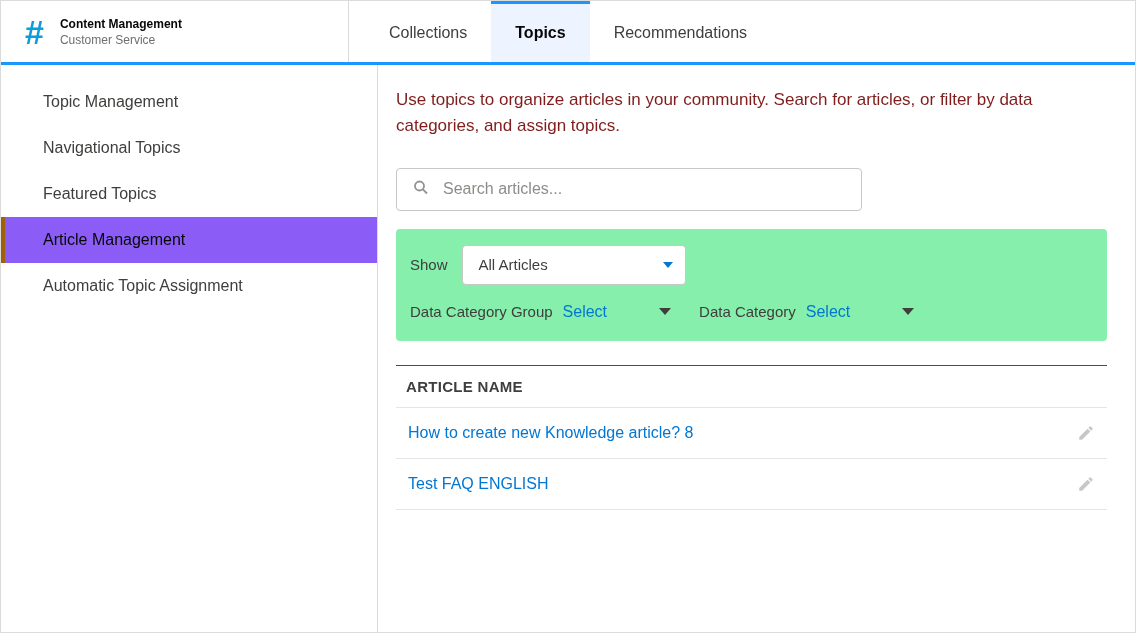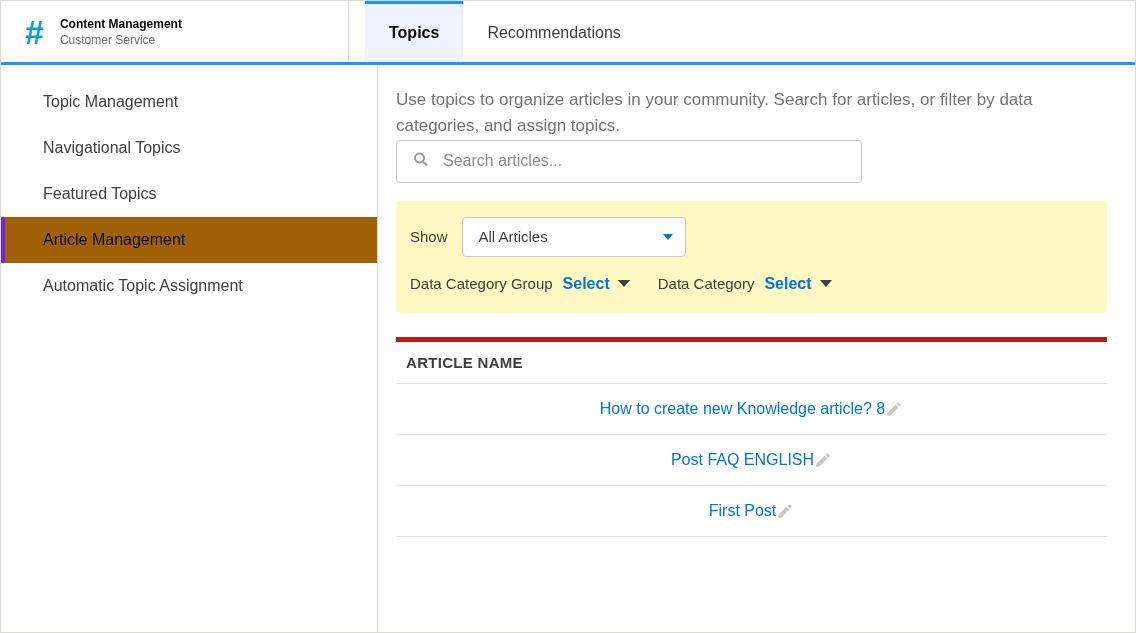--- a/index.html
+++ b/index.html
@@ -72,34 +72,35 @@
       padding-top: 14px;
     }
     .sidebar-item {
       padding: 14px 22px 14px 38px;
       font-size: 16px;
       color: #3e3e3c;
       cursor: pointer;
       border-left: 4px solid transparent;
     }
     .sidebar-item.active {
-      background: #a16207;
-      border-left: 4px solid #6d28d9;
+      background: #8b5cf6;
+      border-left: 4px solid #a16207;
       color: #080707;
     }
     .main {
       flex: 1;
       padding: 22px 28px 22px 18px;
       overflow-y: auto;
     }
     .intro {
       font-size: 17px;
       line-height: 1.55;
-      color: #737373;
+      color: #7f1d1d;
       max-width: 640px;
+      margin-bottom: 28px;
     }
     .search-wrap {
       position: relative;
       width: 466px;
       margin-bottom: 18px;
     }
     .search-input {
       width: 100%;
       height: 43px;
       border: 1px solid #c9c7c5;
@@ -110,21 +111,21 @@
     }
     .search-input::placeholder { color: #8e8c89; }
     .search-icon {
       position: absolute;
       left: 16px;
       top: 50%;
       transform: translateY(-50%);
       color: #969492;
     }
     .filter-bar {
-      background: #fef9c3;
+      background: #86efac;
       border-radius: 4px;
       padding: 16px 14px 20px 14px;
       margin-bottom: 24px;
     }
     .filter-row1 {
       display: flex;
       align-items: center;
       gap: 14px;
       margin-bottom: 18px;
     }
@@ -159,40 +160,41 @@
     }
     .filter-row2 {
       display: flex;
       align-items: center;
       gap: 28px;
       font-size: 16px;
     }
     .filter-group { display: flex; align-items: center; gap: 10px; }
     .select-link {
       color: #0176d3;
-      font-weight: 700;
+      font-weight: 400;
       display: inline-flex;
       align-items: center;
       cursor: pointer;
+      gap: 44px;
     }
     .table {
-      border-top: 5px solid #b91c1c;
+      border-top: 1px solid #b91c1c;
     }
     .th {
       padding: 12px 10px;
       font-size: 15px;
       font-weight: 700;
       color: #3e3e3c;
       letter-spacing: 0.3px;
       border-bottom: 1px solid #e5e5e5;
     }
     .row {
       display: flex;
       align-items: center;
-      justify-content: center;
+      justify-content: space-between;
       padding: 16px 12px;
       border-bottom: 1px solid #e5e5e5;
     }
     .article-link {
       color: #0176d3;
       font-size: 16px;
       cursor: pointer;
     }
     .edit-icon {
       color: #c9c7c5;
@@ -207,20 +209,23 @@
 
   <div class="header">
     <div class="header-left">
       <div class="hash-icon">#</div>
       <div class="title-block">
         <div class="title">Content Management</div>
         <div class="subtitle">Customer Service</div>
       </div>
     </div>
     <div class="header-tabs">
+      <div class="tab">
+          <span>Collections</span>
+        </div>
       <div class="tab active">
           <span>Topics</span>
         </div>
       <div class="tab">
           <span>Recommendations</span>
         </div>
     </div>
   </div>
 
   <div class="body">
@@ -279,34 +284,26 @@
         <div class="row">
           <span class="article-link">How to create new Knowledge article? 8</span>
           <span class="edit-icon">
             <svg width="18" height="18" viewBox="0 0 24 24" fill="currentColor">
                 <path d="M3 17.25V21h3.75L17.81 9.94l-3.75-3.75L3 17.25zM20.71 7.04a1 1 0 0 0 0-1.41l-2.34-2.34a1 1 0 0 0-1.41 0l-1.83 1.83 3.75 3.75 1.83-1.83z"></path>
               </svg>
           </span>
         </div>
 
         <div class="row">
-          <span class="article-link">Post FAQ ENGLISH</span>
+          <span class="article-link">Test FAQ ENGLISH</span>
           <span class="edit-icon">
             <svg width="18" height="18" viewBox="0 0 24 24" fill="currentColor">
                 <path d="M3 17.25V21h3.75L17.81 9.94l-3.75-3.75L3 17.25zM20.71 7.04a1 1 0 0 0 0-1.41l-2.34-2.34a1 1 0 0 0-1.41 0l-1.83 1.83 3.75 3.75 1.83-1.83z"></path>
               </svg>
           </span>
         </div>
 
-        <div class="row">
-          <span class="article-link">First Post</span>
-          <span class="edit-icon">
-            <svg width="18" height="18" viewBox="0 0 24 24" fill="currentColor">
-                <path d="M3 17.25V21h3.75L17.81 9.94l-3.75-3.75L3 17.25zM20.71 7.04a1 1 0 0 0 0-1.41l-2.34-2.34a1 1 0 0 0-1.41 0l-1.83 1.83 3.75 3.75 1.83-1.83z"></path>
-              </svg>
-          </span>
-        </div>
 
       </div>
 
     </div>
   </div>
 </div>
 
 </body></html>

